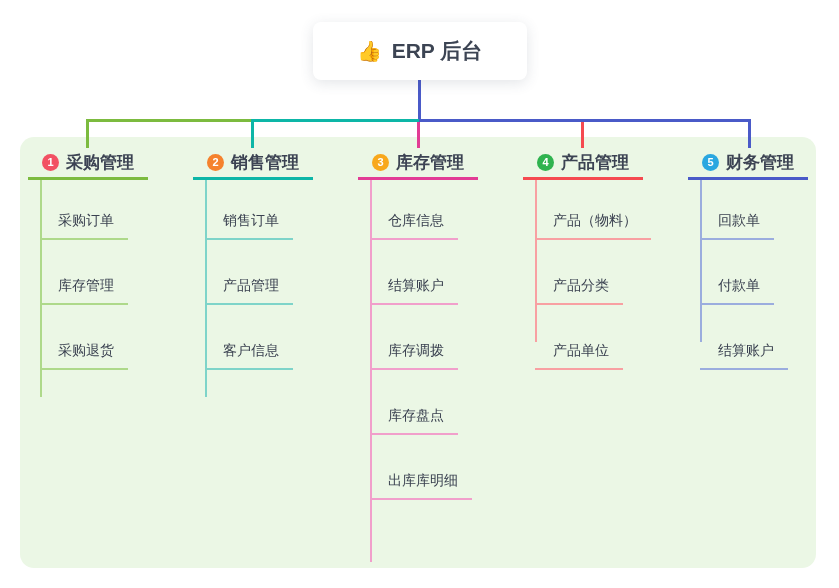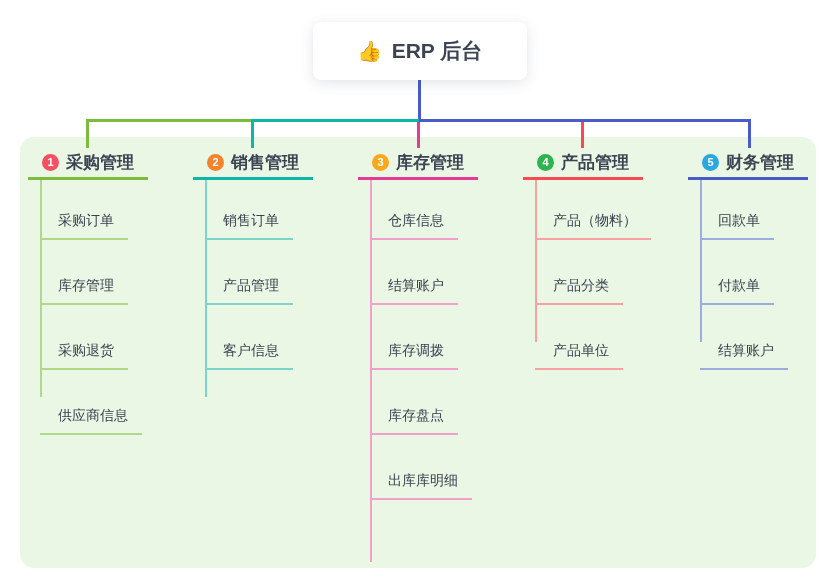--- a/index.html
+++ b/index.html
@@ -76,23 +76,20 @@
   <div class="children">
     <div class="vline" style="height:217px;"></div>
     <div class="child-row">
         <span class="child-label">采购订单</span>
       </div>
     <div class="child-row">
         <span class="child-label">库存管理</span>
       </div>
     <div class="child-row">
         <span class="child-label">采购退货</span>
-      </div>
-    <div class="child-row">
-        <span class="child-label">供应商信息</span>
       </div>
   </div>
 </div>
 
 <div class="branch" style="left: 193px; --c: #0db6a7; --badge: #f5822d; --lc: #7ed4c9;">
   <div class="branch-header">
     <span class="badge">2</span>
     <span class="branch-title">销售管理</span>
   </div>
   <div class="children">

